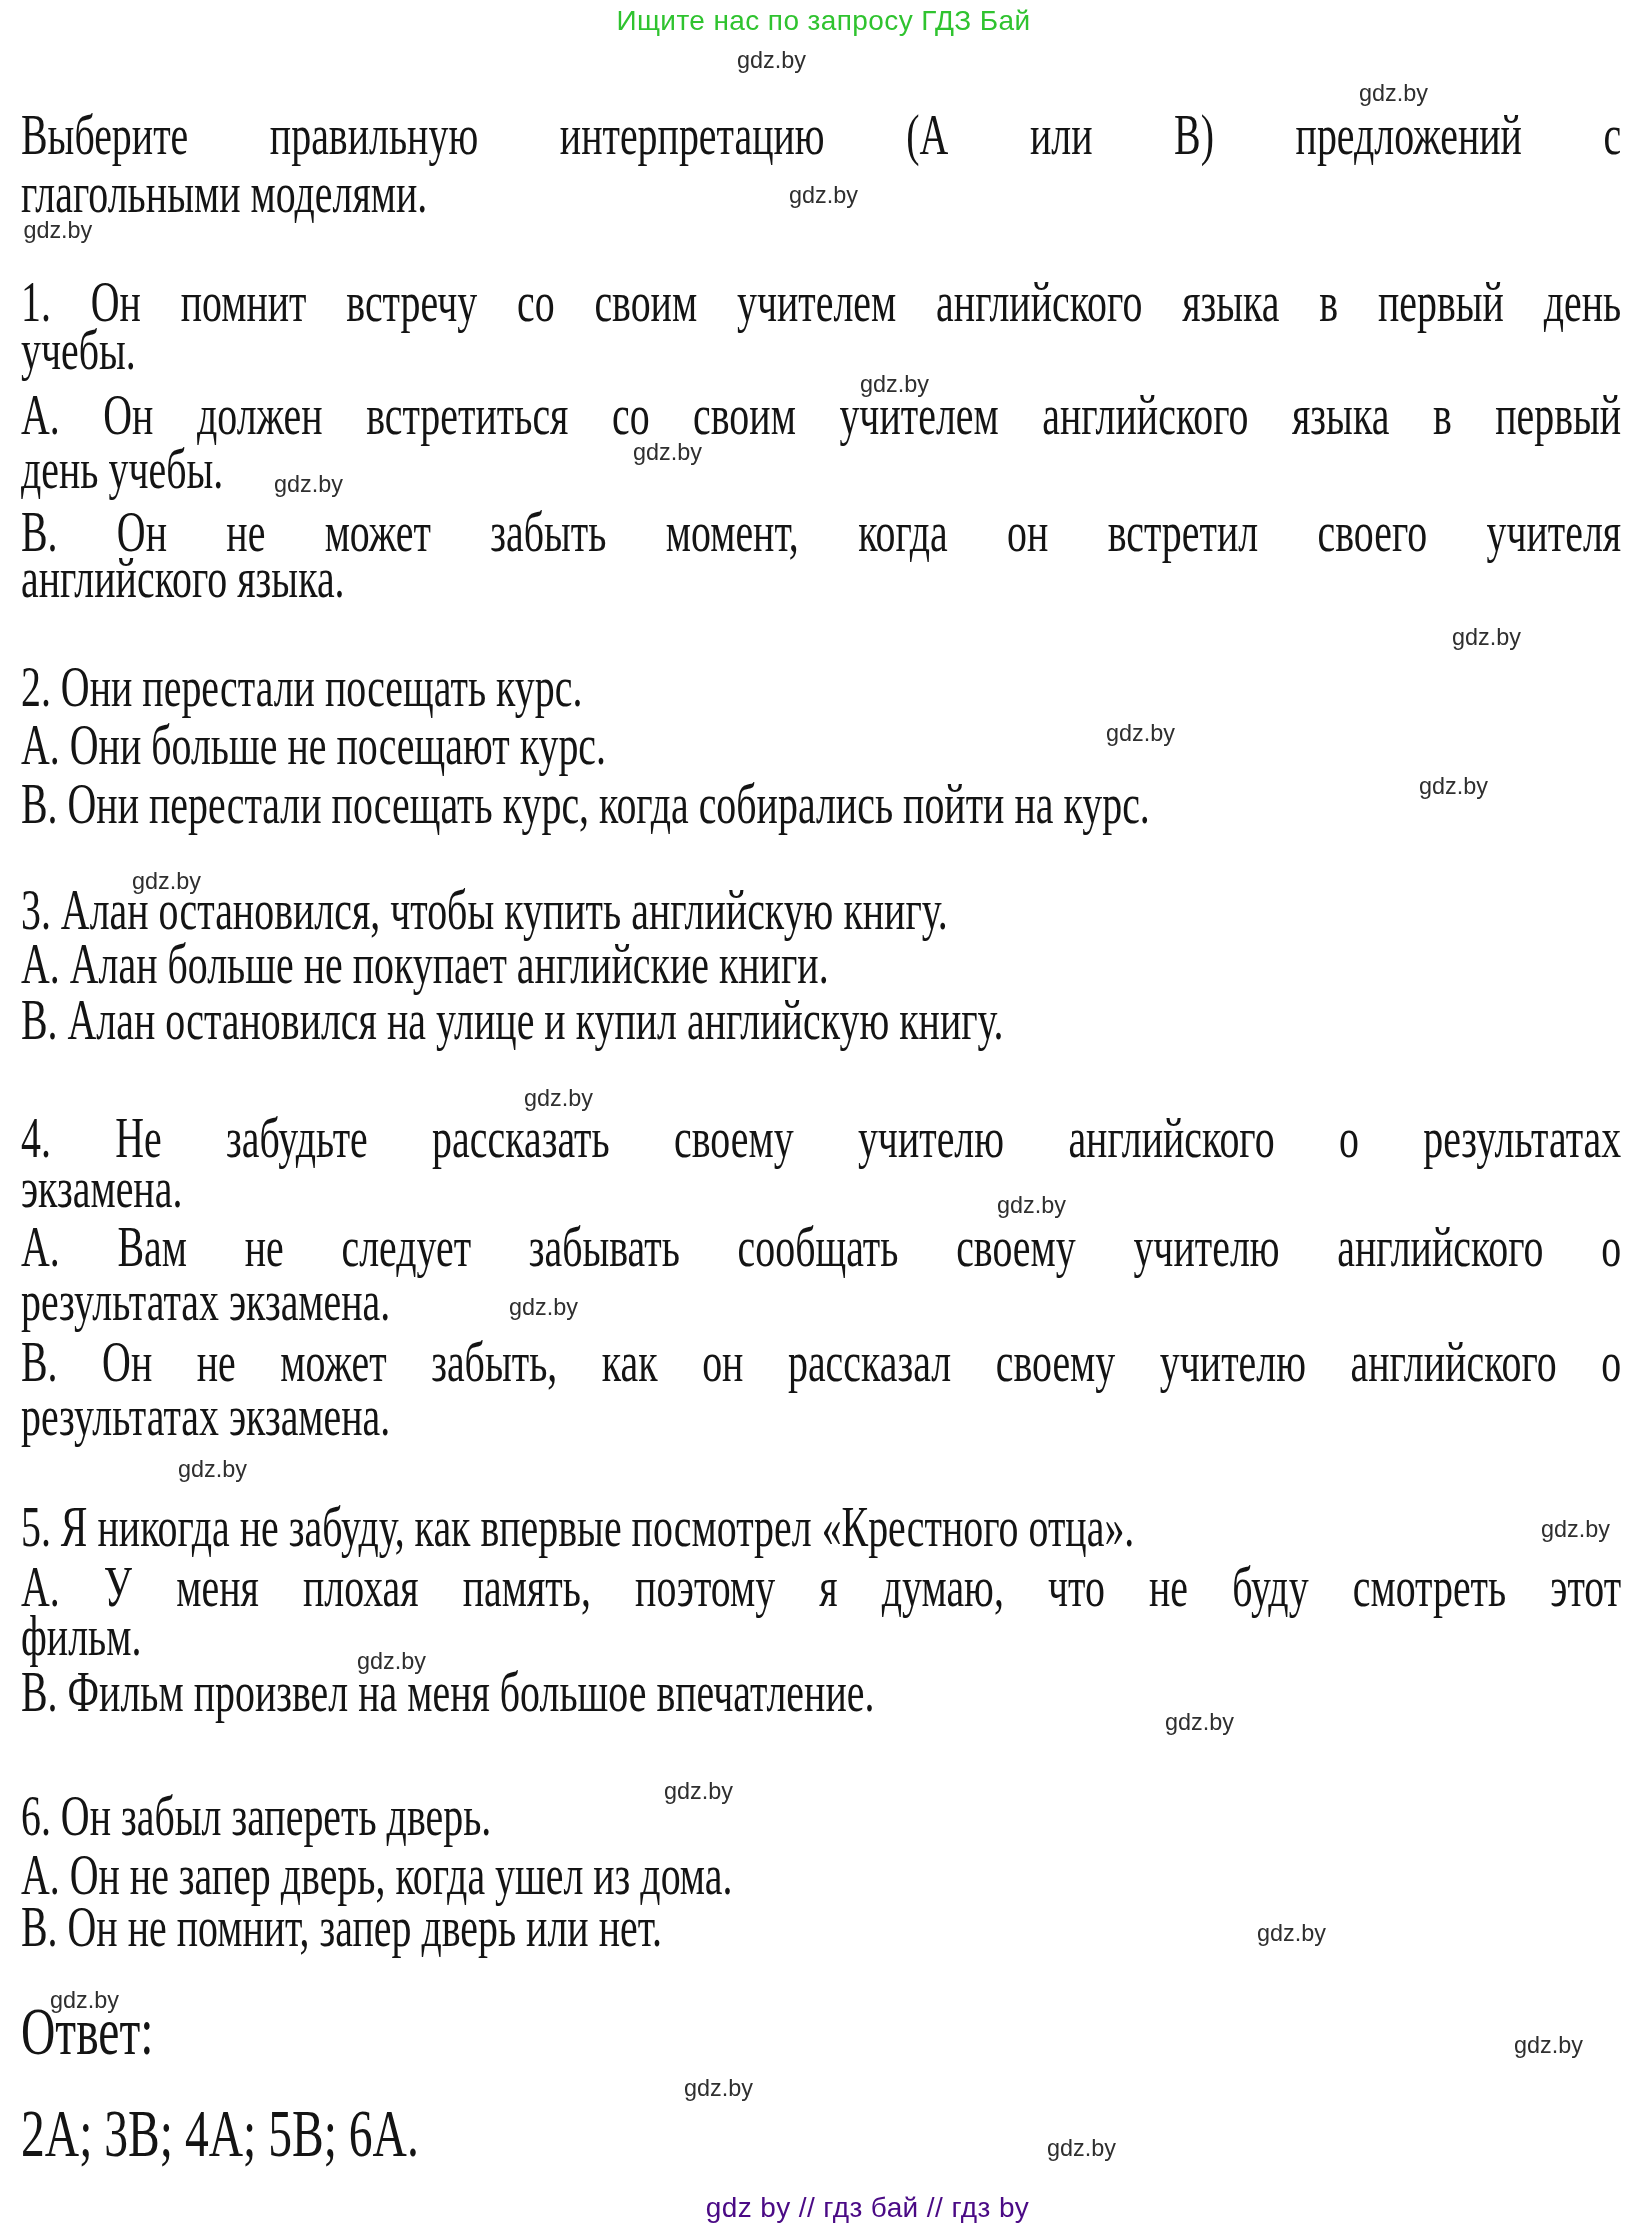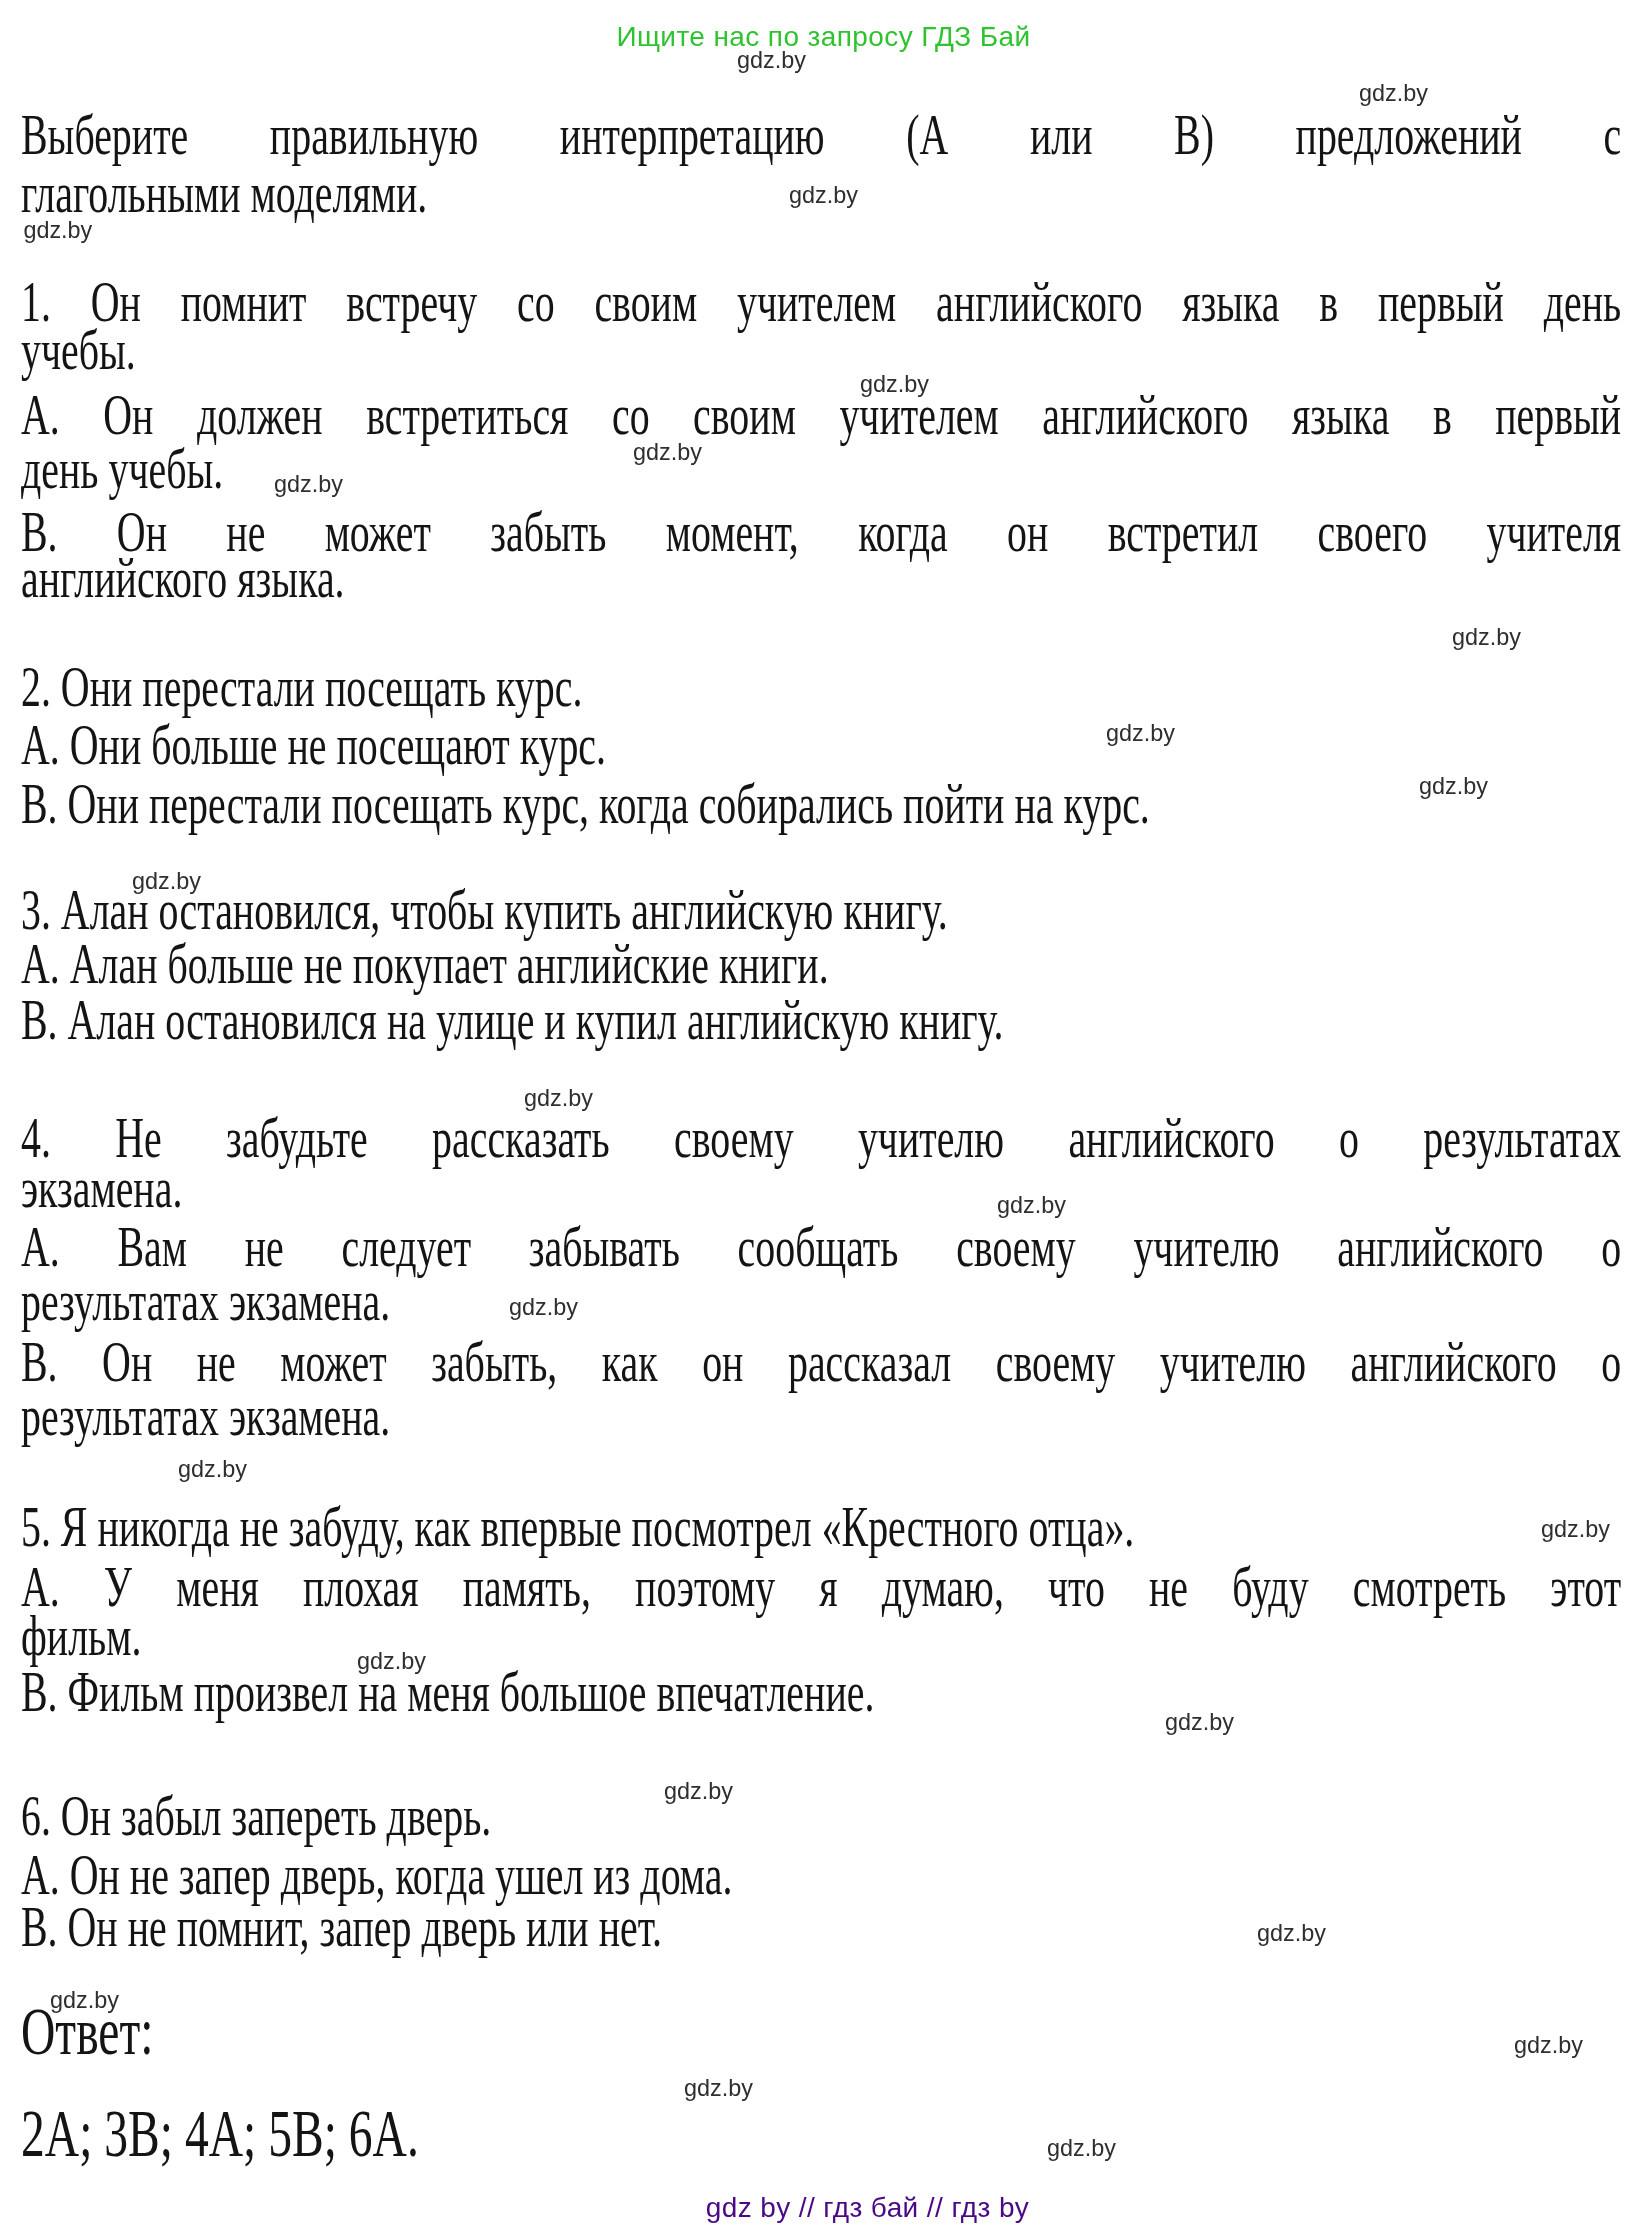--- a/index.html
+++ b/index.html
@@ -7,21 +7,21 @@
     width: 1647px; height: 2239px;
     background: #ffffff;
     position: relative;
     overflow: hidden;
     font-family: "Liberation Serif", serif;
   }
   .page { position: absolute; inset: 0; }
 
   
   .promo {
-    position: absolute; top: 21px; left: 0; width: 1647px;
+    position: absolute; top: 5px; left: 0; width: 1647px;
     text-align: center;
     font: 28px "Liberation Sans", sans-serif;
     letter-spacing: 0.4px;
   }
 
   
   .title {
     position: absolute; top: 47px; left: 23.4px;
     font: bold 46px "Liberation Serif", serif;
     color: #101010;

